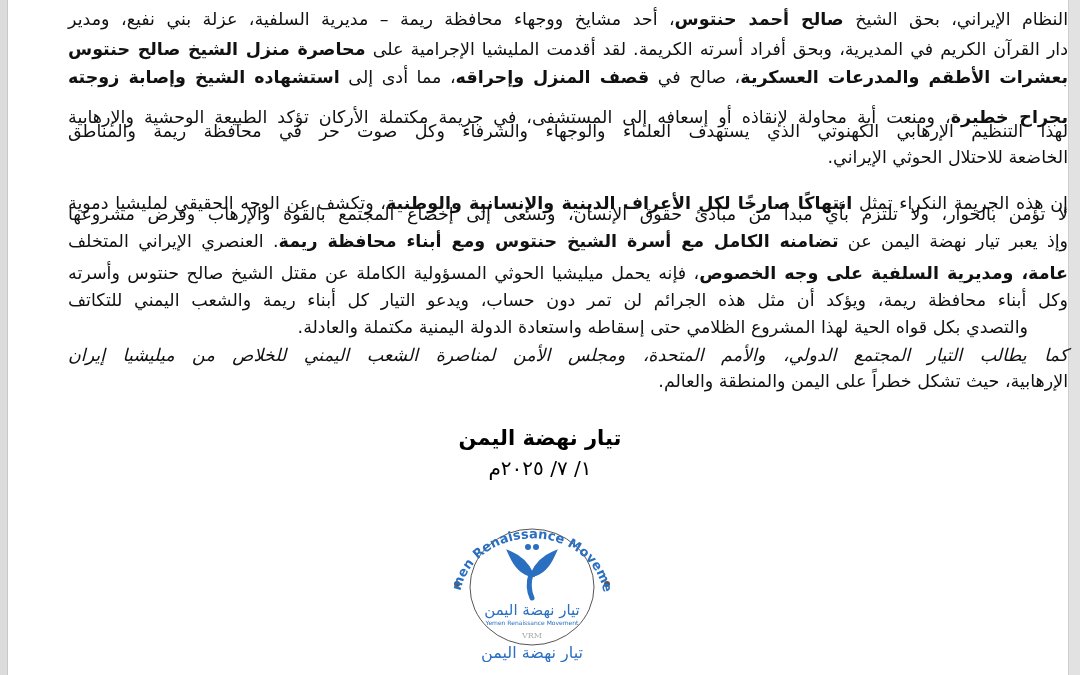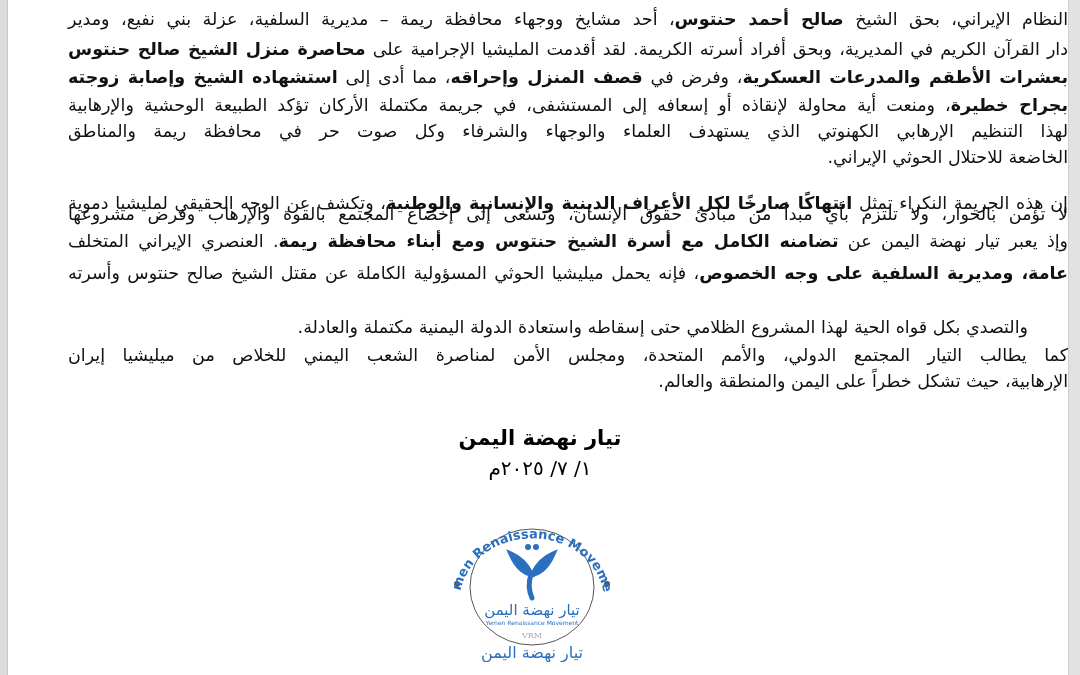--- a/index.html
+++ b/index.html
@@ -32,30 +32,31 @@
   </style>
 </head>
 <body>
 
 <div class="edge-left"></div>
 <div class="edge-right"></div>
 
 <div class="page" id="page" style="top: -8px;">
     <div class="line" style="top: 44px;"><span>دار القرآن الكريم في المديرية، وبحق أفراد أسرته الكريمة. لقد أقدمت المليشيا الإجرامية على </span><b>محاصرة منزل الشيخ صالح حنتوس</b></div>
     <div class="line" style="top: 14px;"><span>النظام الإيراني، بحق الشيخ </span><b>صالح أحمد حنتوس</b><span>، أحد مشايخ ووجهاء محافظة ريمة – مديرية السلفية، عزلة بني نفيع، ومدير</span></div>
-    <div class="line" style="top: 72px;"><b>بعشرات الأطقم والمدرعات العسكرية</b><span>، وفرض في </span><b>قصف المنزل وإحراقه</b><span>، مما أدى إلى </span><b>استشهاده الشيخ وإصابة زوجته</b></div>
-    <div class="line" style="top: 100px;"><b>بجراح خطيرة</b><span>، ومنعت أية محاولة لإنقاذه أو إسعافه إلى المستشفى، في جريمة مكتملة الأركان تؤكد الطبيعة الوحشية والإرهابية</span></div>
+    <div class="line" style="top: 72px;"><b>بعشرات الأطقم والمدرعات العسكرية</b><span>، صالح في </span><b>قصف المنزل وإحراقه</b><span>، مما أدى إلى </span><b>استشهاده الشيخ وإصابة زوجته</b></div>
+    <div class="line" style="top: 112px;"><b>بجراح خطيرة</b><span>، ومنعت أية محاولة لإنقاذه أو إسعافه إلى المستشفى، في جريمة مكتملة الأركان تؤكد الطبيعة الوحشية والإرهابية</span></div>
     <div class="line" style="top: 126px;"><span>لهذا التنظيم الإرهابي الكهنوتي الذي يستهدف العلماء والوجهاء والشرفاء وكل صوت حر في محافظة ريمة والمناطق</span></div>
     <div class="line nojust" style="top: 152px;"><span>الخاضعة للاحتلال الحوثي الإيراني.</span></div>
     <div class="line" style="top: 198px;"><span>إن هذه الجريمة النكراء تمثل </span><b>انتهاكًا صارخًا لكل الأعراف الدينية والإنسانية والوطنية</b><span>، وتكشف عن الوجه الحقيقي لمليشيا دموية</span></div>
     <div class="line" style="top: 209px;"><span>لا تؤمن بالحوار، ولا تلتزم بأي مبدأ من مبادئ حقوق الإنسان، وتسعى إلى إخضاع المجتمع بالقوة والإرهاب وفرض مشروعها</span></div>
     <div class="line" style="top: 268px;"><b>عامة، ومديرية السلفية على وجه الخصوص</b><span>، فإنه يحمل ميليشيا الحوثي المسؤولية الكاملة عن مقتل الشيخ صالح حنتوس وأسرته</span></div>
     <div class="line" style="top: 236px;"><span> وإذ يعبر تيار نهضة اليمن عن </span><b>تضامنه الكامل مع أسرة الشيخ حنتوس ومع أبناء محافظة ريمة</b><span>. العنصري الإيراني المتخلف</span></div>
+    <div class="line" style="top: 295px;"><span>وكل أبناء محافظة ريمة، ويؤكد أن مثل هذه الجرائم لن تمر دون حساب، ويدعو التيار كل أبناء ريمة والشعب اليمني للتكاتف</span></div>
     <div class="line nojust" style="top: 322px; right: 40px; width: 960px;"><span>والتصدي بكل قواه الحية لهذا المشروع الظلامي حتى إسقاطه واستعادة الدولة اليمنية مكتملة والعادلة.</span></div>
-    <div class="line" style="top: 350px;"><span> كما يطالب التيار المجتمع الدولي، والأمم المتحدة، ومجلس الأمن لمناصرة الشعب اليمني للخلاص من ميليشيا إيران</span></div>
+    <div class="line" style="top: 350px; font-style: italic;"><span> كما يطالب التيار المجتمع الدولي، والأمم المتحدة، ومجلس الأمن لمناصرة الشعب اليمني للخلاص من ميليشيا إيران</span></div>
     <div class="line nojust" style="top: 376px; text-align: right;"><span>الإرهابية، حيث تشكل خطراً على اليمن والمنطقة والعالم.</span></div>
   </div>
 
 <div class="sig sig-title">تيار نهضة اليمن</div>
 <div class="sig sig-date">١/ ٧/ ٢٠٢٥م</div>
 
 <svg class="logo" viewBox="0 0 200 160">
   <defs>
     <path id="arcTop" d="M 30 88 A 72 62 0 0 1 172 88"></path>
     <path id="arcBot" d="M 40 110 A 62 50 0 0 0 162 110"></path>

